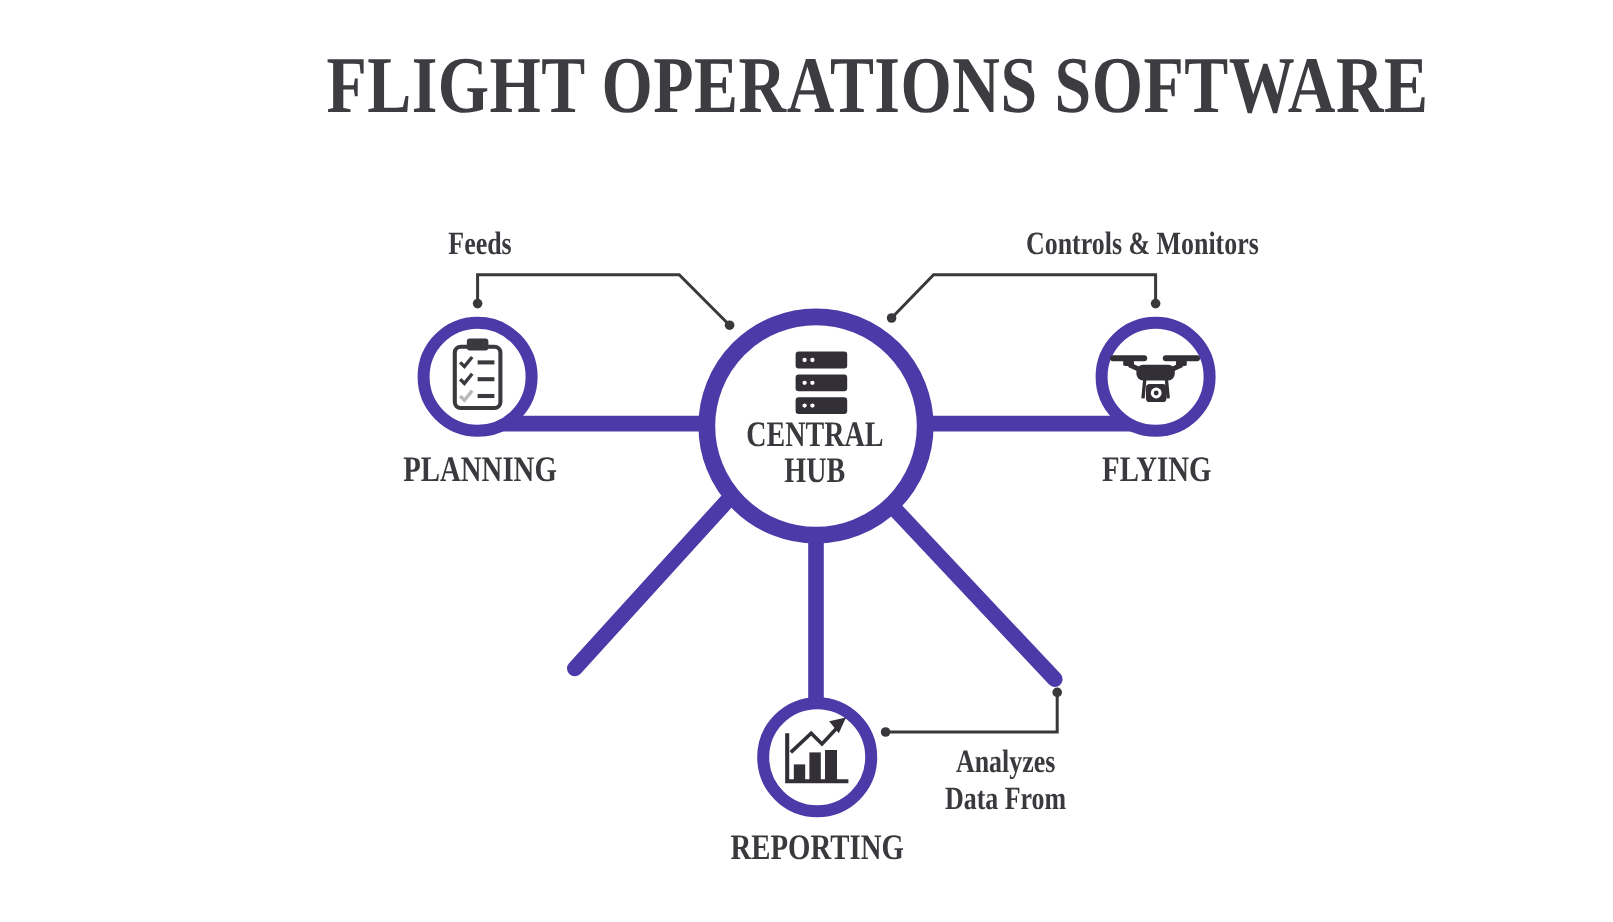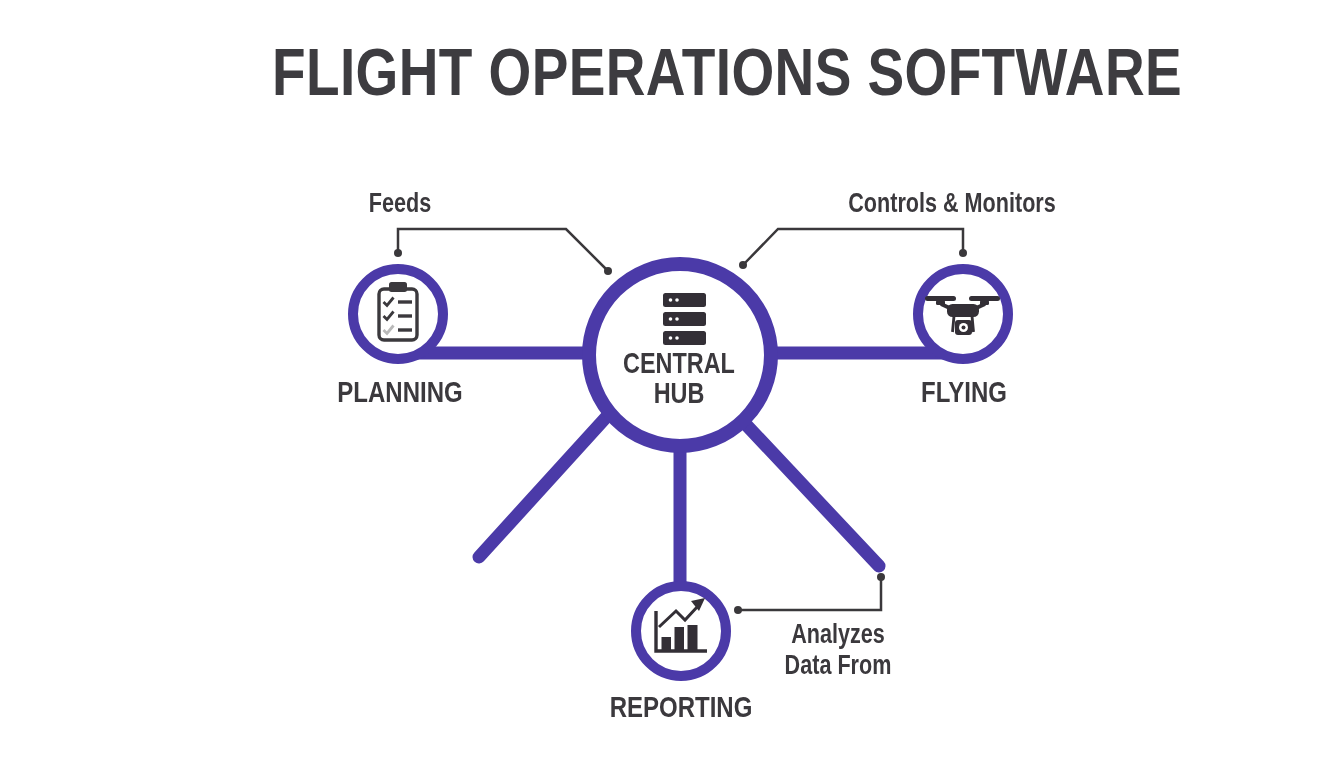--- a/index.html
+++ b/index.html
@@ -1,20 +1,20 @@
 <!DOCTYPE html>
 <html><head>
 <meta charset="utf-8">
 <style>
   html, body { margin: 0; padding: 0; }
   body { width: 1344px; height: 768px; background: #ffffff; overflow: hidden; }
   .stage {
     position: relative; width: 1136px; height: 768px;
     background: #ffffff;
-    font-family: Liberation Sans, sans-serif;
+    font-family: Liberation Serif, serif;
   }
   .stage svg { position: absolute; left: 0; top: 0; }
   .txt {
     position: absolute; text-align: center; font-weight: 700;
     color: #3b393d; white-space: nowrap; line-height: 1.0;
     transform: scaleX(0.8); transform-origin: 50% 50%;
   }
   .page-title {
     left: 182px; top: 38px; width: 1000px; font-size: 67px;
     color: #3d3c40; transform: scaleX(0.82); letter-spacing: 0.5px;

